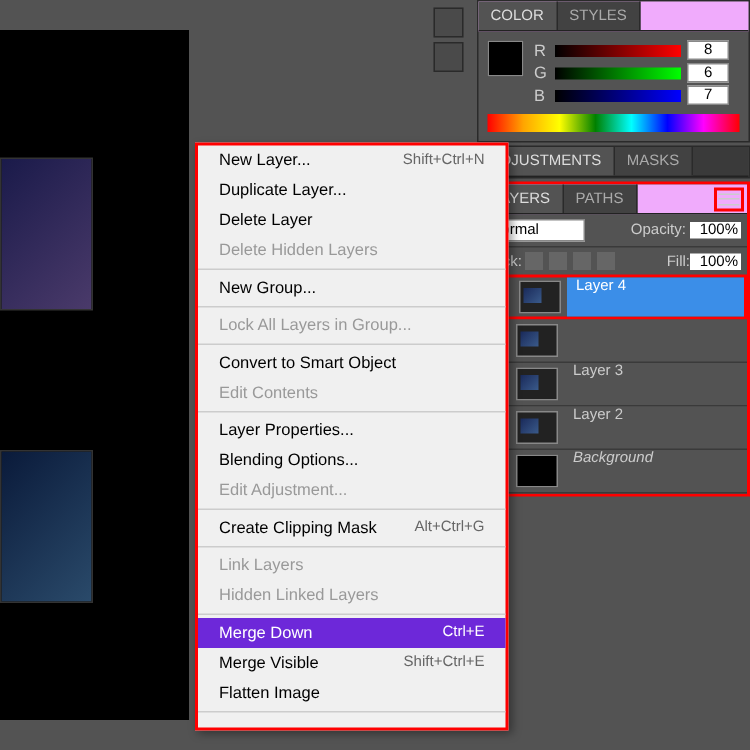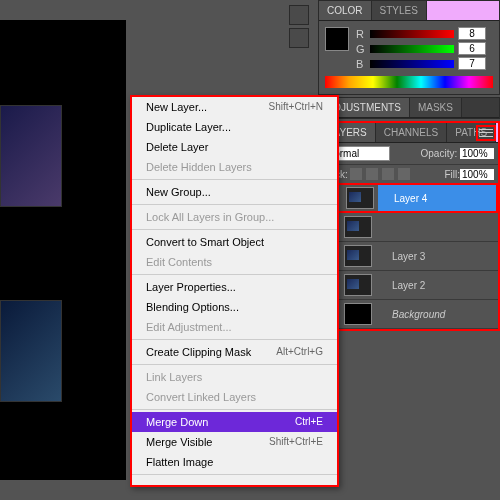--- a/index.html
+++ b/index.html
@@ -22,33 +22,33 @@
 .slider{flex:1;height:8px;background:linear-gradient(to right,#000,#f00);margin:0 4px;position:relative}
 .slider.g{background:linear-gradient(to right,#000,#0f0)}
 .slider.b{background:linear-gradient(to right,#000,#00f)}
 .sval{width:26px;background:#fff;color:#000;font-size:10px;text-align:center;border:1px solid #888}
 .spectrum{height:12px;background:linear-gradient(to right,red,orange,yellow,green,cyan,blue,magenta,red);margin-top:4px}
 .adj-tabs{display:flex;background:#3a3a3a}
 .layers-panel{border:2px solid red}
 .lp-head{display:flex;align-items:center;padding:3px 4px;background:#535353}
 .lp-sel{background:#fff;color:#000;font-size:10px;padding:1px 2px;width:60px;border:1px solid #888}
 .lp-op{margin-left:auto;font-size:10px}
-.opval{background:#fff;color:#000;width:30px;display:inline-block;font-size:10px;padding:0 2px}
+.opval{background:#fff;color:#000;width:30px;display:inline-block;font-size:10px;text-align:right;padding:0 2px}
 .lp-head2{display:flex;align-items:center;padding:3px 4px;font-size:10px;border-top:1px solid #3a3a3a}
 .lock-ic{width:12px;height:12px;background:#666;margin:0 2px;display:inline-block}
 .layer-list{}
 .layer{display:flex;align-items:center;height:28px;border-bottom:1px solid #3a3a3a;background:#535353}
 .layer.sel{border:2px solid red;height:26px}
 .layer.sel .lname-wrap{background:#3b8ee8;color:#fff}
 .eye{width:20px;text-align:center;color:#ccc}
 .thumb{width:26px;height:20px;background:#222;border:1px solid #888;margin:0 4px;position:relative}
 .thumb::after{content:"";position:absolute;left:2px;top:4px;width:12px;height:10px;background:linear-gradient(135deg,#1a2a5a,#3a5a8a)}
 .thumb.bg{background:#000}
 .thumb.bg::after{display:none}
-.lname-wrap{flex:1;height:100%;display:flex;align-items:center;padding-left:16px}
+.lname-wrap{flex:1;height:100%;display:flex;padding-left:6px}
 .lname{font-size:10px}
 .lname.bg{font-style:italic}
 .menu-ic{position:absolute;right:2px;top:2px;width:14px;height:10px;border:2px solid red;display:flex;flex-direction:column;justify-content:space-around;padding:1px}
 .menu-ic span{height:1px;background:#ccc}
 
 .ctx{position:absolute;left:130px;top:95px;width:205px;background:#f0f0f0;border:1px solid #888;box-shadow:2px 2px 6px rgba(0,0,0,0.4);border:2px solid red;z-index:10}
 .ctx-item{padding:4px 14px;font-size:11px;color:#000;display:flex;justify-content:space-between;cursor:default}
 .ctx-item.dis{color:#999}
 .ctx-item.hl{background:#6d28d9;color:#fff}
 .ctx-sep{height:1px;background:#ccc;margin:2px 0}
@@ -102,21 +102,20 @@
   <div class="panel">
     <div class="adj-tabs panel-tabs">
       <div class="ptab active">ADJUSTMENTS</div>
       <div class="ptab">MASKS</div>
     </div>
   </div>
 
   <div class="panel layers-panel" style="position:relative">
     <div class="panel-tabs">
       <div class="ptab active">LAYERS</div>
-      <div class="ptab">CHANNELS</div>
       <div class="ptab">PATHS</div>
       <div class="menu-ic">
           <span></span>
           <span></span>
           <span></span>
         </div>
     </div>
     <div class="lp-head">
       <div class="lp-sel">Normal</div>
       <div class="lp-op"><span>Opacity:</span> <span class="opval">100%</span></div>
@@ -209,21 +208,21 @@
     <div class="ctx-sep"></div>
     <div class="ctx-item">
       <span>Create Clipping Mask</span>
       <span class="sc">Alt+Ctrl+G</span>
     </div>
     <div class="ctx-sep"></div>
     <div class="ctx-item dis">
       <span>Link Layers</span>
     </div>
     <div class="ctx-item dis">
-      <span>Convert Linked Layers</span>
+      <span>Hidden Linked Layers</span>
     </div>
     <div class="ctx-sep"></div>
     <div class="ctx-item hl">
       <span>Merge Down</span>
       <span class="sc">Ctrl+E</span>
     </div>
     <div class="ctx-item">
       <span>Merge Visible</span>
       <span class="sc">Shift+Ctrl+E</span>
     </div>

